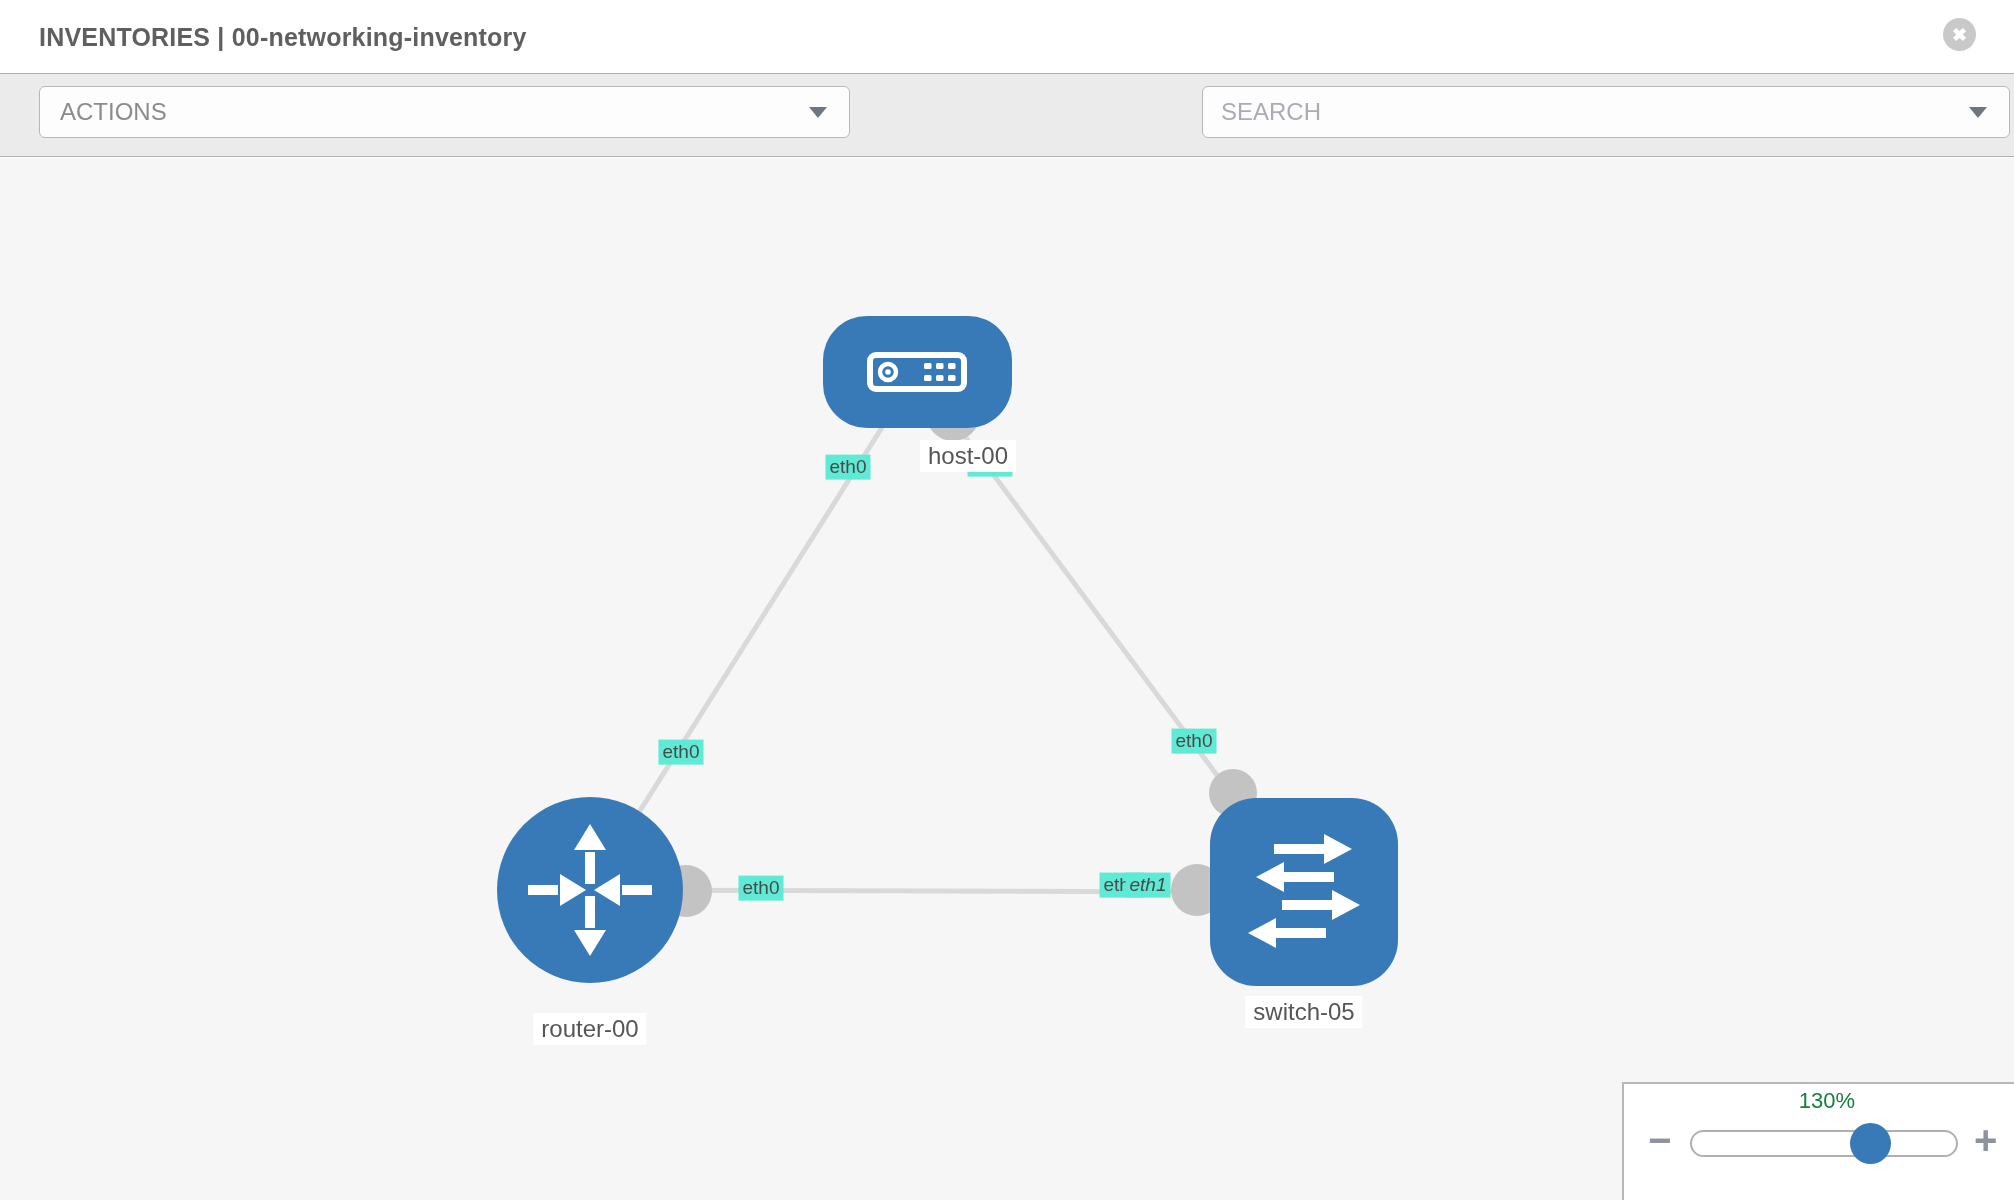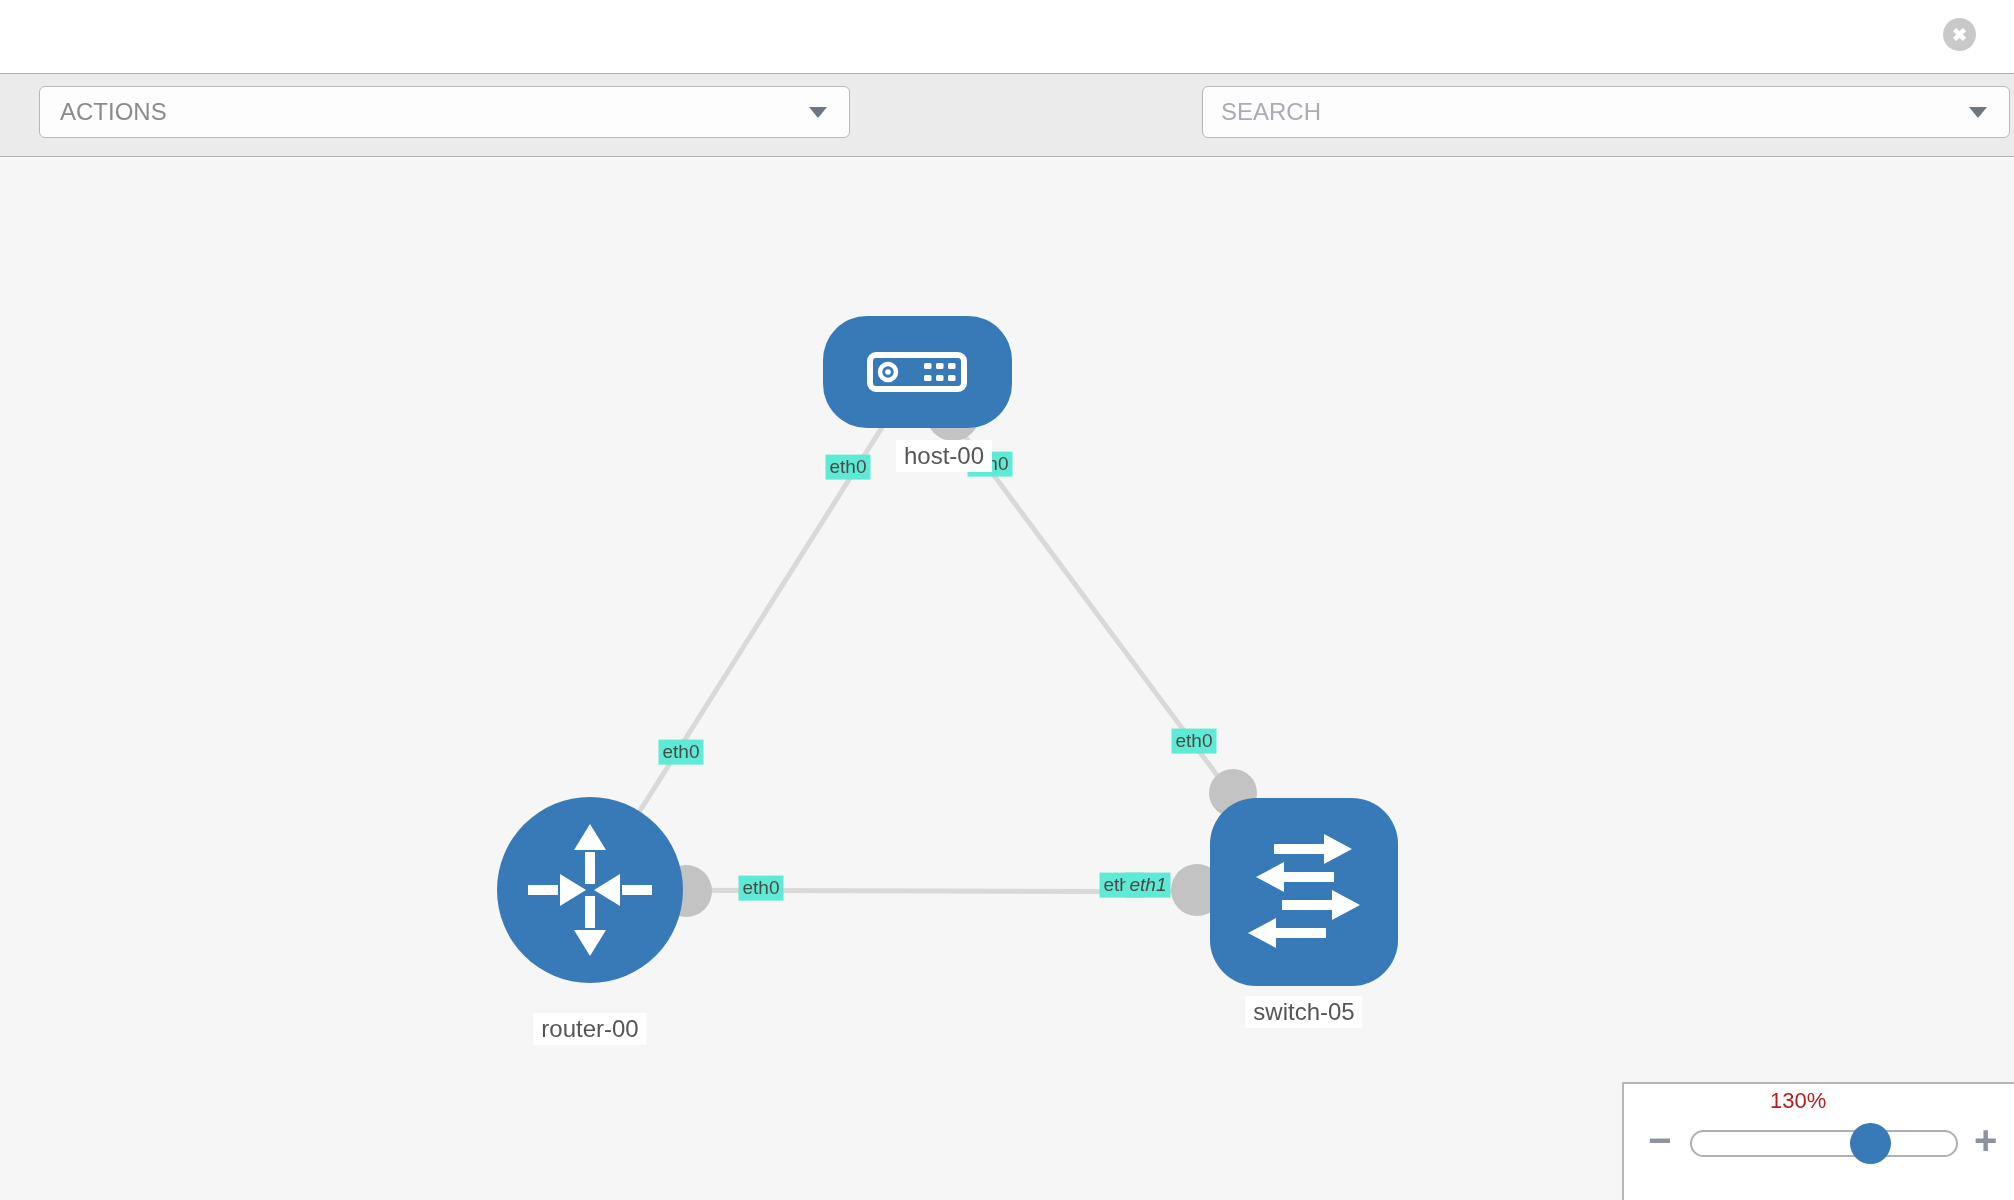--- a/index.html
+++ b/index.html
@@ -39,36 +39,37 @@
   .topo-svg { position:absolute; left:0; top:-158px; width:2014px; height:1200px; }
 
   .iface-label { position:absolute; transform:translate(-50%,-50%); background:#5eead4;
                  color:#4a4a4a; font-size:19px; line-height:1.2; padding:1px 4px; white-space:nowrap; z-index:5; }
   .node-label  { position:absolute; transform:translate(-50%,-50%); background:#ffffff;
                  color:#565656; font-size:24px; line-height:1.25; padding:1px 8px; white-space:nowrap; z-index:6; }
 
   
   .zoom-panel { position:absolute; left:1622px; top:1082px; width:420px; height:140px;
                 background:#ffffff; border:2px solid #b7b7b7; z-index:10; }
-  .zoom-level { position:absolute; left:146px; top:4px; width:150px; text-align:left;
-                font-size:22px; color:#b91c1c; }
+  .zoom-level { position:absolute; left:128px; top:4px; width:150px; text-align:center;
+                font-size:22px; color:#15803d; }
   .zoom-minus, .zoom-plus { position:absolute; top:36px; font-size:40px; font-weight:bold;
                 color:#8d939c; cursor:pointer; line-height:1; }
   .zoom-minus { left:24px; } .zoom-plus { left:350px; }
   .zoom-track { position:absolute; left:66px; top:46px; width:268px; height:27px;
                 background:#ffffff; border:2px solid #b0b0b0; border-radius:14px; cursor:pointer; }
   .zoom-knob { position:absolute; left:158px; top:-9px; width:41px; height:41px; border-radius:50%;
                background:#3879b8; cursor:grab; }
 </style>
 </head>
 <body>
 
 <div class="stage">
 
   <div class="header">
+    <div class="page-title">INVENTORIES | 00-networking-inventory</div>
     <div class="close-btn">
       <span>✖</span>
     </div>
   </div>
 
   <div class="toolbar">
     <div class="select-box actions-box">
       <div class="label">ACTIONS</div>
       <div class="caret"></div>
     </div>
@@ -149,21 +150,21 @@
           <line x1="1282" y1="905" x2="1334" y2="905"></line>
           <polygon points="1360,905 1332,890 1332,920" stroke="none"></polygon>
           <line x1="1326" y1="933" x2="1274" y2="933"></line>
           <polygon points="1248,933 1276,918 1276,948" stroke="none"></polygon>
         </g>
       </g>
     </svg>
 
     <div class="iface-label" style="left:848px;  top:309px;">eth0</div>
     <div class="iface-label" style="left:990px;  top:306px;">eth0</div>
-    <div class="node-label" style="left:944px;  top:298px;">host-00</div>
+    <div class="node-label" style="left:968px;  top:298px;">host-00</div>
 
     <div class="iface-label" style="left:681px;  top:594px;">eth0</div>
     <div class="iface-label" style="left:1194px; top:583px;">eth0</div>
 
     <div class="iface-label" style="left:761px;  top:730px;">eth0</div>
     <div class="iface-label" style="left:1122px; top:727px;">eth0</div>
     <div class="iface-label" style="left:1148px; top:727px;font-style:italic;">eth1</div>
 
     <div class="node-label" style="left:590px;  top:855px;margin-top:16px;">router-00</div>
     <div class="node-label" style="left:1304px; top:854px;">switch-05</div>

